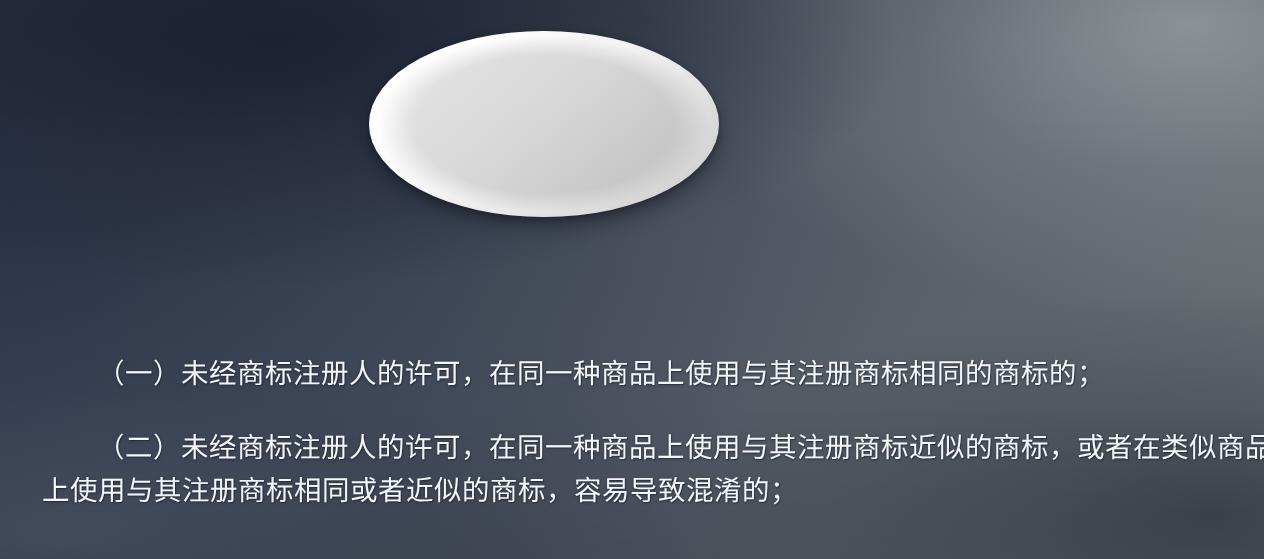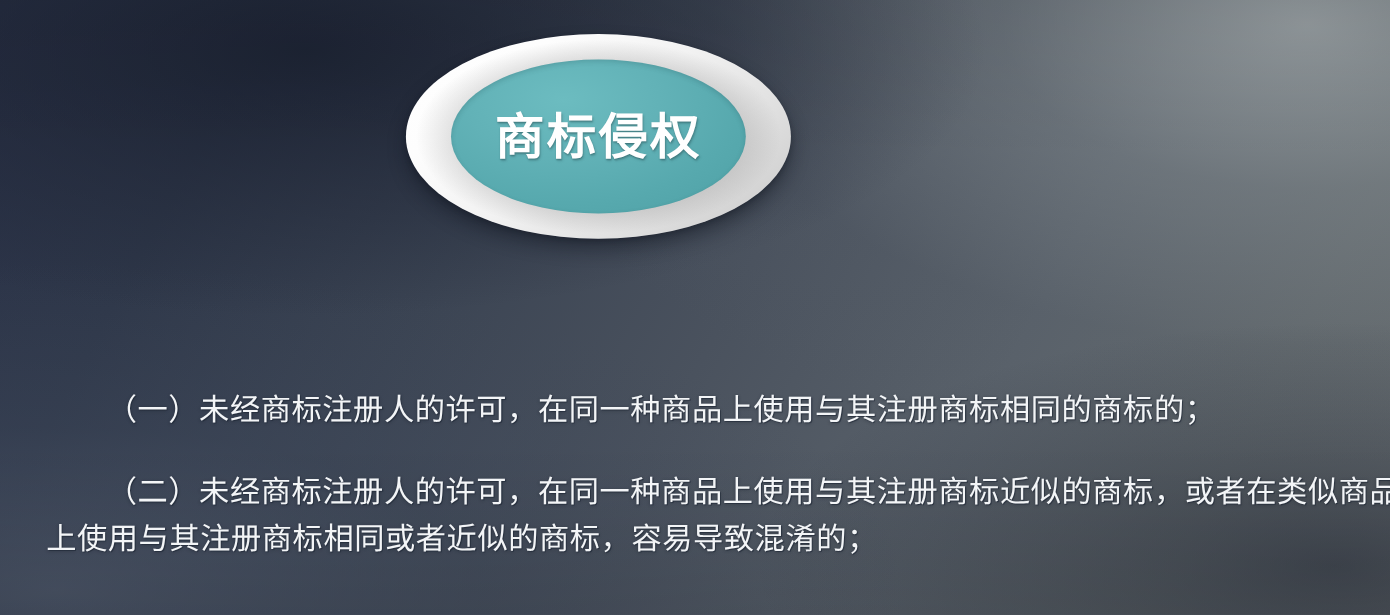--- a/index.html
+++ b/index.html
@@ -188,23 +188,20 @@
 
   <div class="bg-base"></div>
   <div class="bg-glow-a"></div>
   <div class="bg-glow-b"></div>
   <div class="bg-shade"></div>
   <div class="bg-vignette"></div>
 
   <div class="badge">
     <div class="badge-ring"></div>
     <div class="badge-ring-inner-shade"></div>
-    <div class="badge-fill">
-      <span class="badge-label">商标侵权</span>
-    </div>
   </div>
 
   <div class="body-copy">
     <p class="para">（一）未经商标注册人的许可，在同一种商品上使用与其注册商标相同的商标的；</p>
     <p class="para">（二）未经商标注册人的许可，在同一种商品上使用与其注册商标近似的商标，或者在类似商品上使用与其注册商标相同或者近似的商标，容易导致混淆的；</p>
   </div>
 
 </div>
 
 </body></html>

